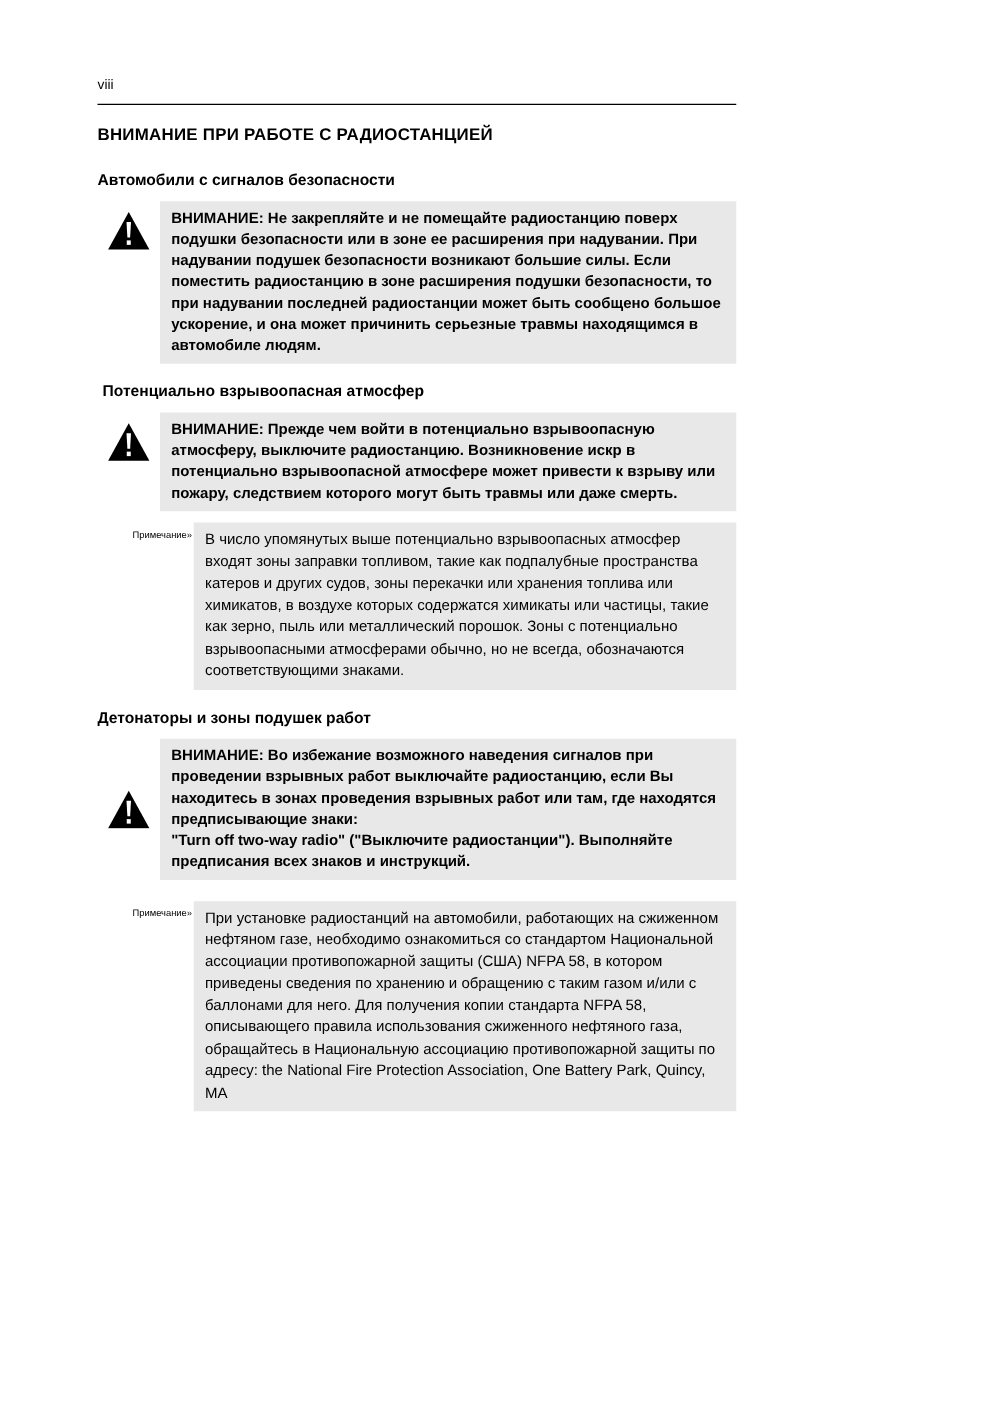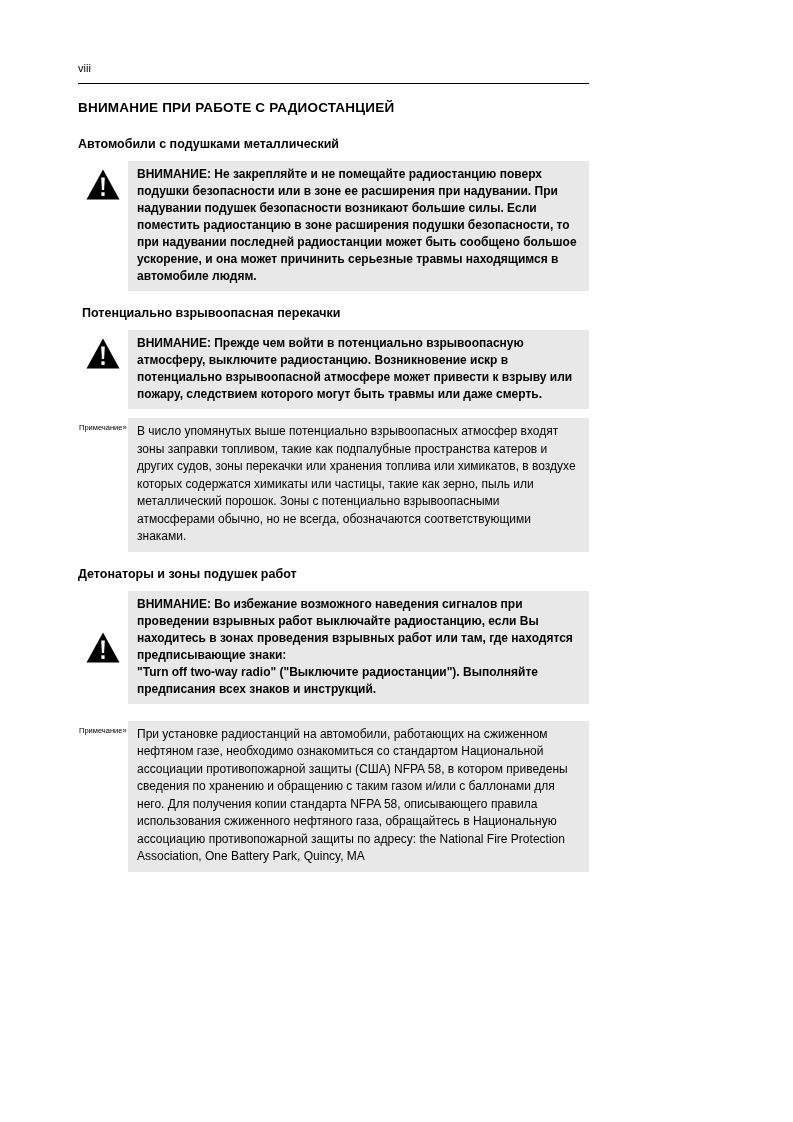--- a/index.html
+++ b/index.html
@@ -55,20 +55,21 @@
     justify-content: center;
     align-items: flex-start;
     padding-top: 8px;
     box-sizing: border-box;
   }
   .gutter.centered { align-items: center; padding-top: 0; }
   .note-gutter {
     justify-content: flex-start;
     padding-top: 5px;
     padding-left: 1px;
+    margin-left: 27px;
   }
   .note-label {
     font-size: 7.5px;
     line-height: 9px;
     white-space: nowrap;
   }
   .block {
     flex: 1 1 auto;
     background: var(--block-bg, #e8e8e8);
     padding: 5px 11px 6px 9px;
@@ -95,37 +96,37 @@
 <body>
 
 <div class="page">
 
   <div class="page-number">viii</div>
   <hr class="rule">
 
   <h1 class="title">ВНИМАНИЕ ПРИ РАБОТЕ С РАДИОСТАНЦИЕЙ</h1>
 
   <section class="section">
-    <h2 class="heading">Автомобили с подушками металлический</h2>
+    <h2 class="heading">Автомобили с сигналов безопасности</h2>
     <div class="row">
       <div class="gutter">
         <span class="warn-icon">
           <svg viewBox="0 0 34 31" width="34" height="31" aria-hidden="true">
             <polygon points="17,0.5 33.5,30.5 0.5,30.5" fill="#000000"></polygon>
             <polygon points="15.2,8.5 18.8,8.5 18.1,21 15.9,21" fill="#ffffff"></polygon>
             <rect x="15.4" y="23.3" width="3.2" height="3.6" fill="#ffffff"></rect>
           </svg>
         </span>
       </div>
       <div class="block warning">ВНИМАНИЕ: Не закрепляйте и не помещайте  радиостанцию поверх подушки безопасности или в зоне ее расширения при надувании. При надувании подушек безопасности возникают большие силы. Если поместить  радиостанцию в зоне расширения подушки безопасности, то при надувании последней радиостанции может быть сообщено большое ускорение, и она может причинить серьезные травмы находящимся в автомобиле людям.</div>
     </div>
   </section>
 
   <section class="section">
-    <h2 class="heading indented">Потенциально взрывоопасная перекачки</h2>
+    <h2 class="heading indented">Потенциально взрывоопасная атмосфер</h2>
     <div class="row">
       <div class="gutter">
         <span class="warn-icon">
           <svg viewBox="0 0 34 31" width="34" height="31" aria-hidden="true">
             <polygon points="17,0.5 33.5,30.5 0.5,30.5" fill="#000000"></polygon>
             <polygon points="15.2,8.5 18.8,8.5 18.1,21 15.9,21" fill="#ffffff"></polygon>
             <rect x="15.4" y="23.3" width="3.2" height="3.6" fill="#ffffff"></rect>
           </svg>
         </span>
       </div>

